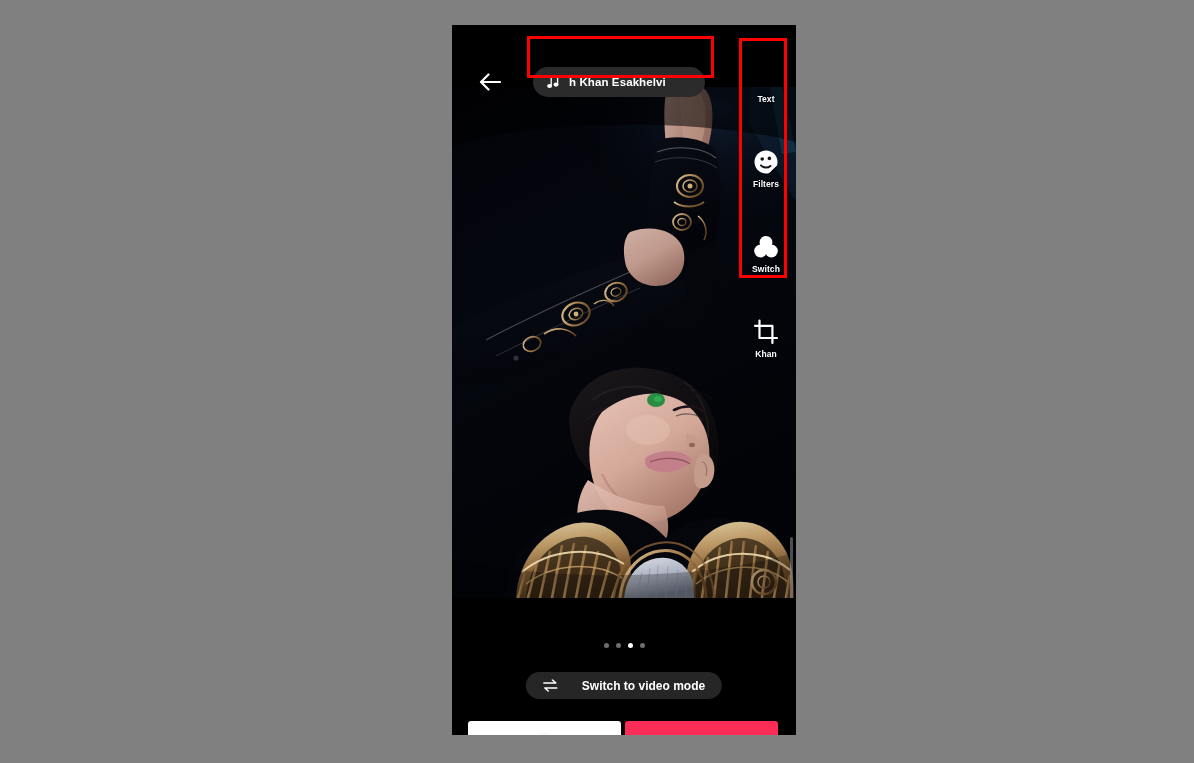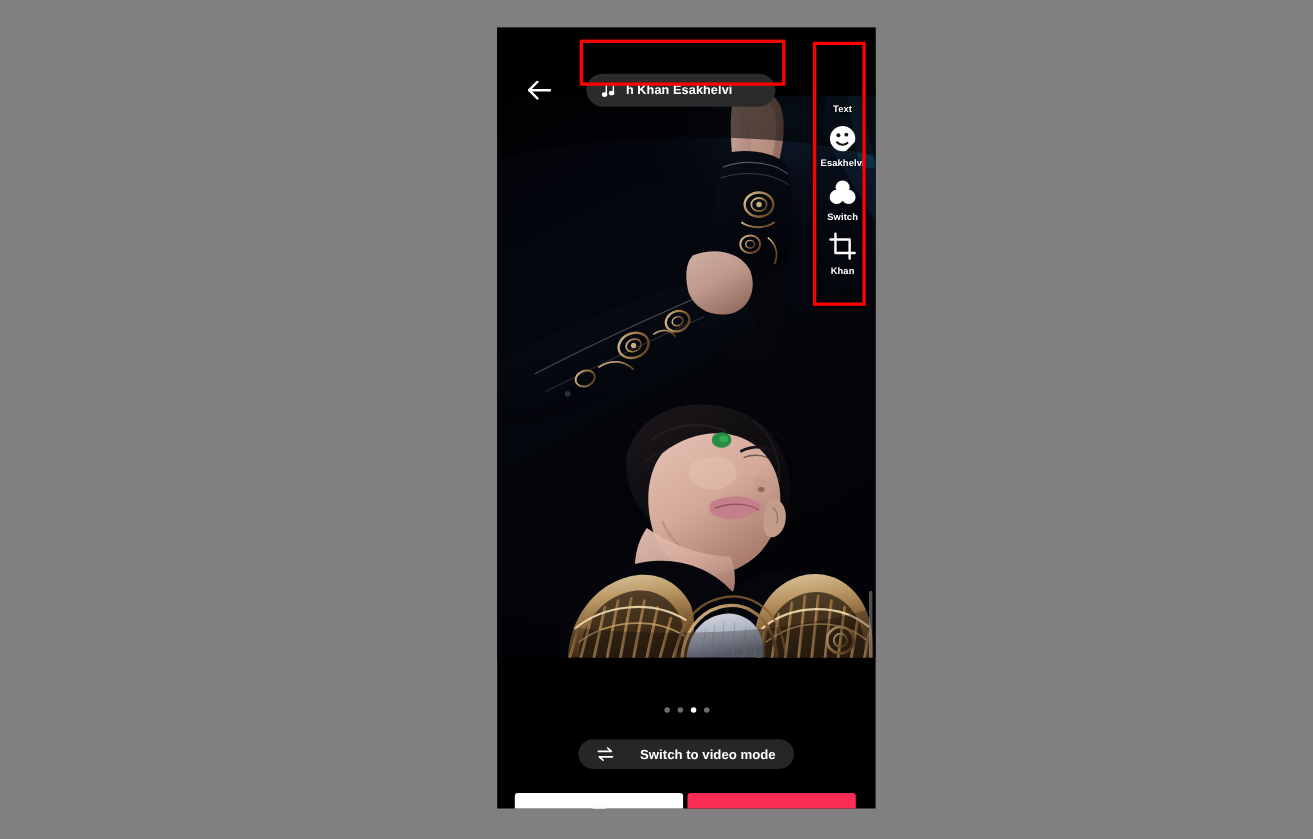--- a/index.html
+++ b/index.html
@@ -102,20 +102,21 @@
   
   #edit-toolbar {
     position: absolute;
     right: 7px;
     top: 38px;
     width: 46px;
     z-index: 38;
     display: flex;
     flex-direction: column;
     align-items: center;
+    gap: 36px;
   }
   .tool-item {
     width: 46px;
     margin-bottom: 8px;
     display: flex;
     flex-direction: column;
     align-items: center;
     cursor: pointer;
   }
   .tool-icon {
@@ -483,21 +484,21 @@
     <div class="tool-item">
       <span class="tool-icon">
         <svg width="26" height="26" viewBox="0 0 26 26">
           <path d="M13 1.5 C19.4 1.5 24.5 6.6 24.5 13 C24.5 14.2 24.4 15.2 24 16.2 L16.2 24 C15.2 24.4 14.2 24.5 13 24.5 C6.6 24.5 1.5 19.4 1.5 13 C1.5 6.6 6.6 1.5 13 1.5 Z" fill="#ffffff"></path>
           <path d="M24 16.2 L16.2 24 C17.2 20 20 17.2 24 16.2 Z" fill="#ffffff" opacity="0.55"></path>
           <circle cx="9.2" cy="10" r="1.8" fill="#141414"></circle>
           <circle cx="16.4" cy="9.4" r="1.8" fill="#141414"></circle>
           <path d="M8 16.4 C10.5 19 14.6 19.4 17.4 17" stroke="#141414" stroke-width="2" fill="none" stroke-linecap="round"></path>
         </svg>
       </span>
-      <span class="tool-label">Esakhelvi</span>
+      <span class="tool-label">Filters</span>
     </div>
 
     <div class="tool-item">
       <span class="tool-icon">
         <svg width="26" height="26" viewBox="0 0 26 26">
           <circle cx="13" cy="8.4" r="6.4" fill="#ffffff"></circle>
           <circle cx="7.6" cy="17" r="6.4" fill="#ffffff"></circle>
           <circle cx="18.4" cy="17" r="6.4" fill="#ffffff"></circle>
         </svg>
       </span>

